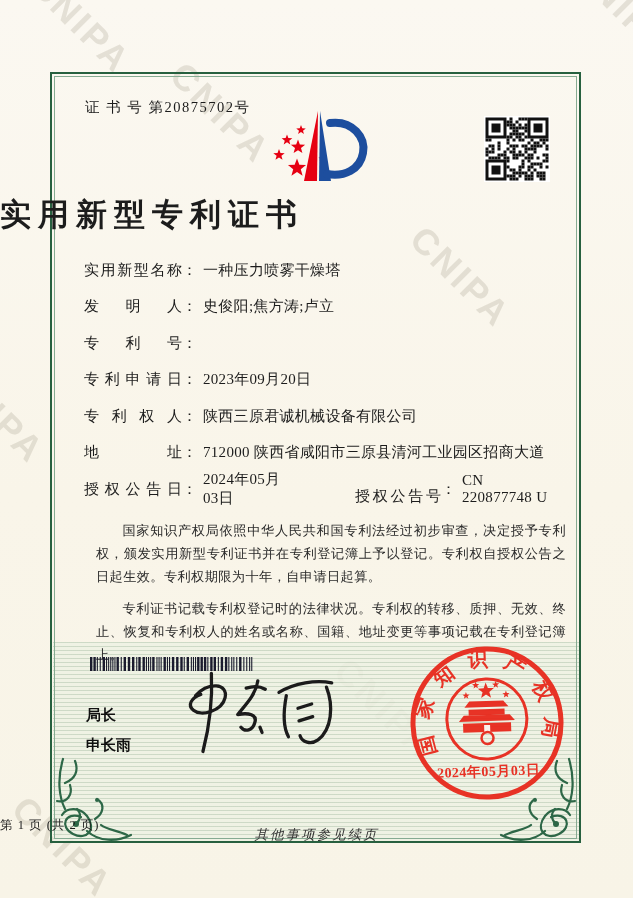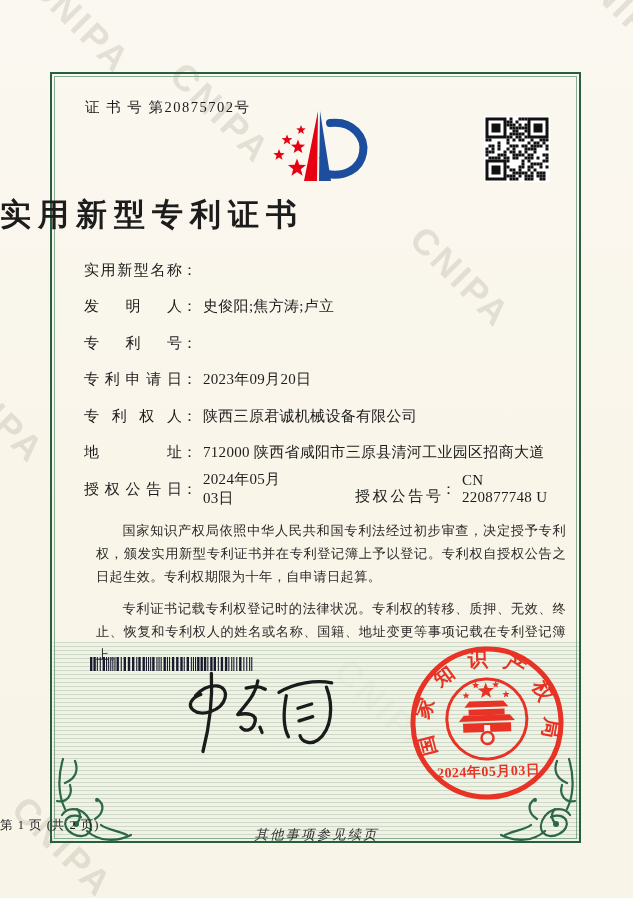--- a/index.html
+++ b/index.html
@@ -302,20 +302,21 @@
         <rect x="7.5" y="49.5" width="9" height="9" fill="#111"></rect>
       </g>
   </svg>
 
   <div class="title">实用新型专利证书</div>
 
   <div class="fields">
     <div class="frow">
       <span class="flabel">实用新型名称</span>
       <span class="fcolon">：</span>
+      <span class="fvalue">一种压力喷雾干燥塔</span>
     </div>
     <div class="frow">
       <span class="flabel">发明人</span>
       <span class="fcolon">：</span>
       <span class="fvalue">史俊阳;焦方涛;卢立</span>
     </div>
     <div class="frow">
       <span class="flabel">专利号</span>
       <span class="fcolon">：</span>
     </div>
@@ -402,20 +403,24 @@
         <rect x="143.30000000000004" y="0" width="1.1" height="14"></rect>
         <rect x="146.20000000000005" y="0" width="1.1" height="14"></rect>
         <rect x="149.10000000000005" y="0" width="2.4" height="14"></rect>
         <rect x="153.30000000000004" y="0" width="1.1" height="14"></rect>
         <rect x="156.20000000000005" y="0" width="1.1" height="14"></rect>
         <rect x="159.10000000000005" y="0" width="1.1" height="14"></rect>
         <rect x="161.20000000000005" y="0" width="1.1" height="14"></rect>
       </g>
   </svg>
 
+  <div class="signer">
+    <div>局长</div>
+    <div>申长雨</div>
+  </div>
 
   <svg class="signature" viewBox="0 0 160 90">
     <g fill="none" stroke="#1b1b1b" stroke-width="3.1" stroke-linecap="round" stroke-linejoin="round">
       <path d="M18,28 C30,15 49,16 46,30 C43,43 23,48 16,42 C10,37 14,30 23,27"></path>
       <path d="M33,7 C34,28 32,54 25,81"></path>
       <path d="M66,21 C72,19 79,19 84,22"></path>
       <path d="M77,14 C75,28 64,38 58,46 C68,44 77,46 74,54 C72,61 65,63 61,58"></path>
       <path d="M79,58 L81,63"></path>
       <path d="M97,25 C112,16 132,13 147,16"></path>
       <path d="M104,28 C101,44 101,58 106,67"></path>

